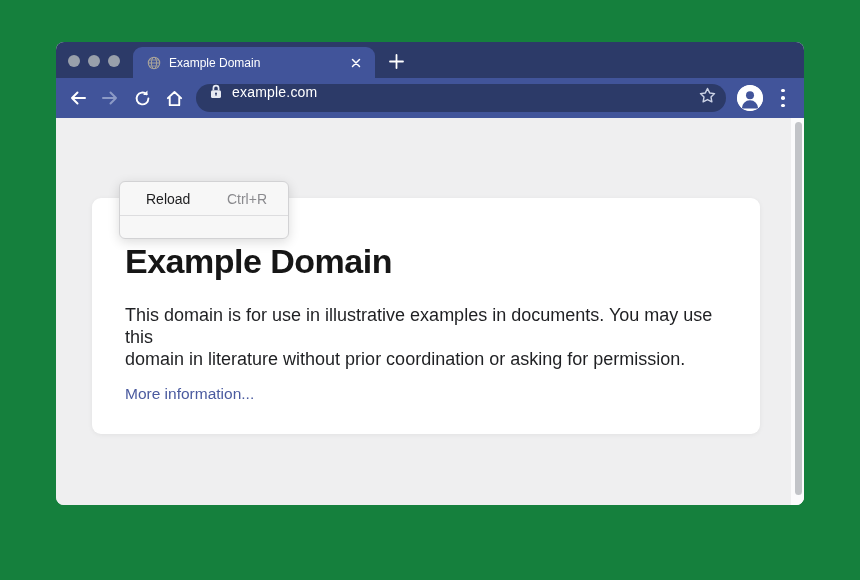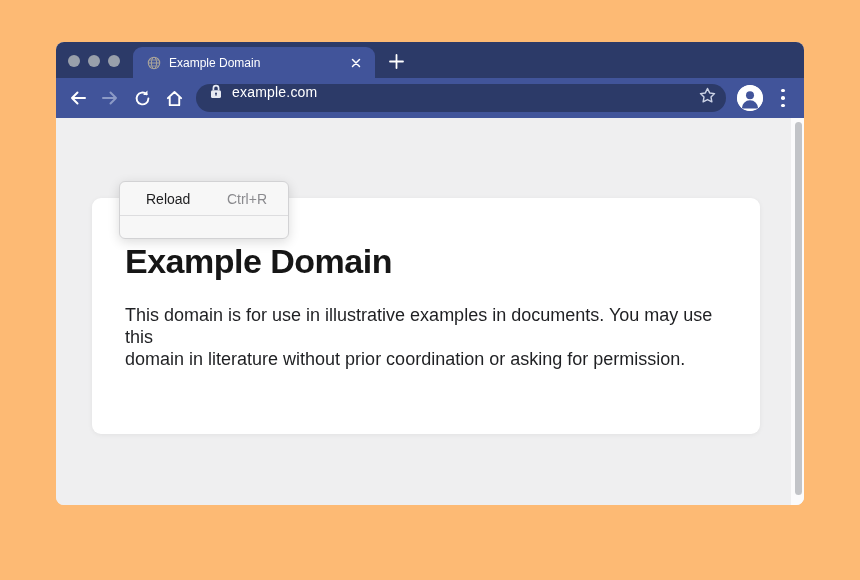--- a/index.html
+++ b/index.html
@@ -1,17 +1,17 @@
 <!DOCTYPE html>
 <html><head>
 <meta charset="utf-8">
 <style>
   * { margin:0; padding:0; box-sizing:border-box; }
   body { background:#000; font-family:"Liberation Sans", sans-serif; }
-  .stage { position:relative; width:860px; height:580px; background:#fdba74; overflow:hidden; }
+  .stage { position:relative; width:860px; height:580px; background:#15803d; overflow:hidden; }
 
   
   .window { position:absolute; left:56px; top:42px; width:748px; height:463px;
             border-radius:8px; overflow:hidden; background:#efeff0; }
 
   
   .titlebar { position:relative; height:36px; background:#2c3a68; }
   .light { position:absolute; width:12px; height:12px; border-radius:50%; background:#99a0ab; top:13px; }
   .light.l1 { left:12px; } .light.l2 { left:32px; } .light.l3 { left:52px; }
 
@@ -167,20 +167,21 @@
     </div>
 
     <div class="content">
 
       <div class="card">
         <h1>Example Domain</h1>
         <div class="para">
           <span>This domain is for use in illustrative examples in documents. You may use this</span>
           <span>domain in literature without prior coordination or asking for permission.</span>
         </div>
+        <a class="more-link">More information...</a>
       </div>
 
       <div class="menu">
         <div class="menu-row">
           <span>Reload</span>
           <span class="shortcut">Ctrl+R</span>
         </div>
       </div>
 
       <div class="scroll-track">

